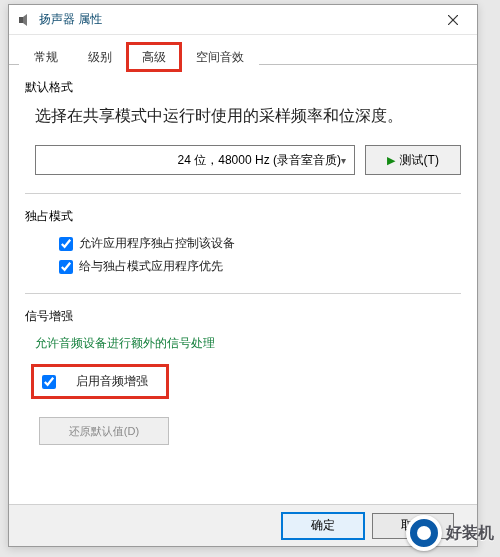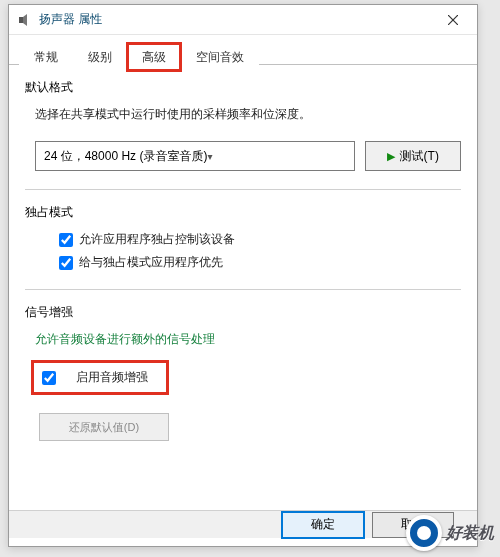--- a/index.html
+++ b/index.html
@@ -90,38 +90,38 @@
     }
     .group {
       margin-bottom: 18px;
     }
     .group-title {
       font-size: 12px;
       color: #000;
       margin-bottom: 10px;
     }
     .group-desc {
-      font-size: 12px;
+      font-size: 16px;
       color: #222;
       margin: 8px 0 18px 10px;
     }
     .row-select {
       display: flex;
       gap: 10px;
       margin: 0 0 10px 10px;
     }
     .select-box {
       flex: 1;
       height: 30px;
       border: 1px solid #7a7a7a;
       background: #fff;
       display: flex;
       align-items: center;
       padding: 0 8px;
-      justify-content: flex-start;
+      justify-content: flex-end;
       font-size: 12px;
     }
     .chevron {
       font-size: 10px;
       color: #555;
     }
     .test-btn {
       width: 96px;
       height: 30px;
       border: 1px solid #7a7a7a;
@@ -173,24 +173,24 @@
       border: 1px solid #bfbfbf;
       background: #efefef;
       color: #8a8a8a;
       font-size: 11px;
       display: flex;
       align-items: center;
       justify-content: center;
     }
     .footer {
       position: absolute;
-      bottom: 8px;
+      bottom: 0;
       left: 0;
       right: 0;
-      height: 28px;
+      height: 42px;
       background: #f0f0f0;
       border-top: 1px solid #d0d0d0;
       display: flex;
       align-items: center;
       justify-content: flex-end;
       gap: 8px;
       padding-right: 23px;
     }
     .footer-btn {
       width: 82px;
@@ -220,21 +220,21 @@
     .wm-circle {
       width: 36px;
       height: 36px;
       border-radius: 50%;
       background: #0a5aa8;
       border: 4px solid #fff;
       display:flex; align-items:center; justify-content:center;
       box-shadow: 0 1px 3px rgba(0,0,0,0.3);
     }
     .wm-inner { width:14px; height:14px; border-radius:50%; background:#fff; }
-    .wm-text { font-size:16px; font-weight:bold; color:#515158; text-shadow:0 1px 0 #fff;font-style:italic; }
+    .wm-text { font-size:16px; font-weight:bold; color:#515158; text-shadow:0 1px 0 #fff; }
   </style>
 </head>
 <body>
 
 <div class="dialog">
 
   <div class="titlebar">
     <span class="title-icon">
       <svg width="14" height="14" viewBox="0 0 14 14">
           <rect x="1" y="4" width="4" height="6" fill="#555"></rect>

